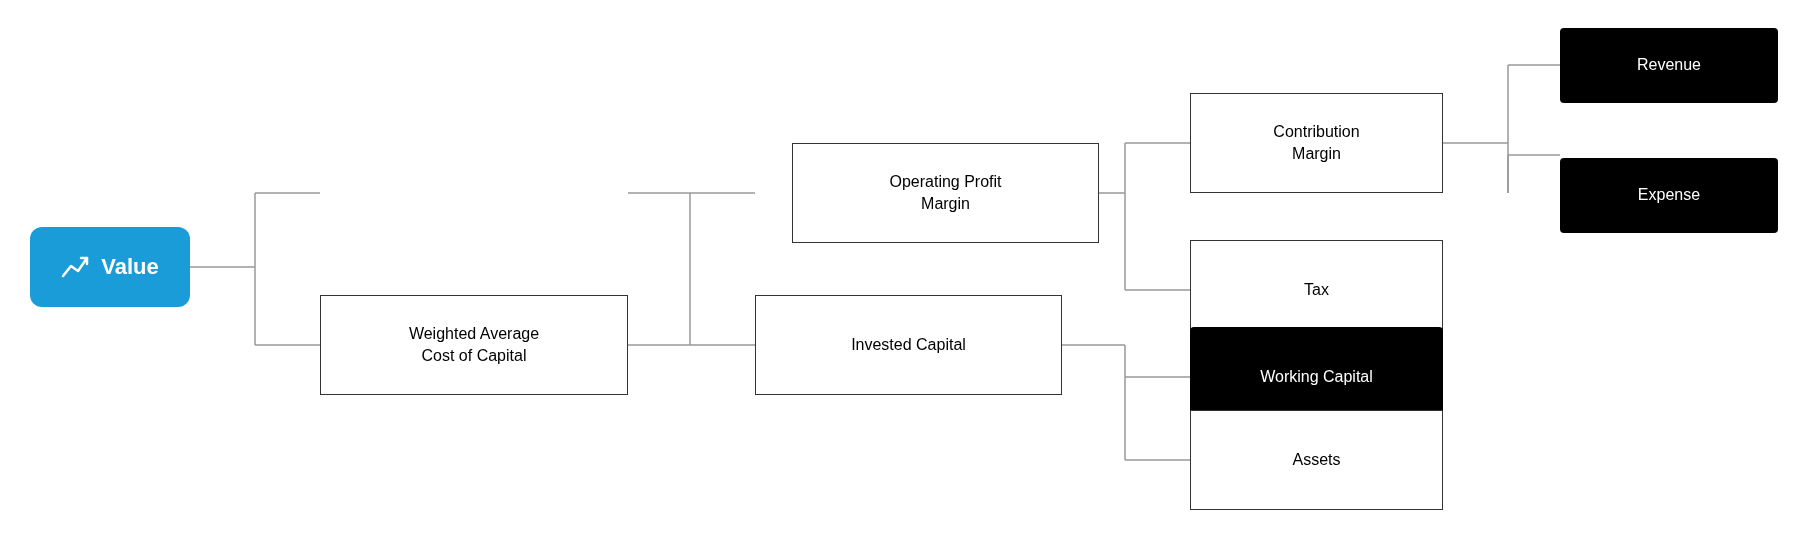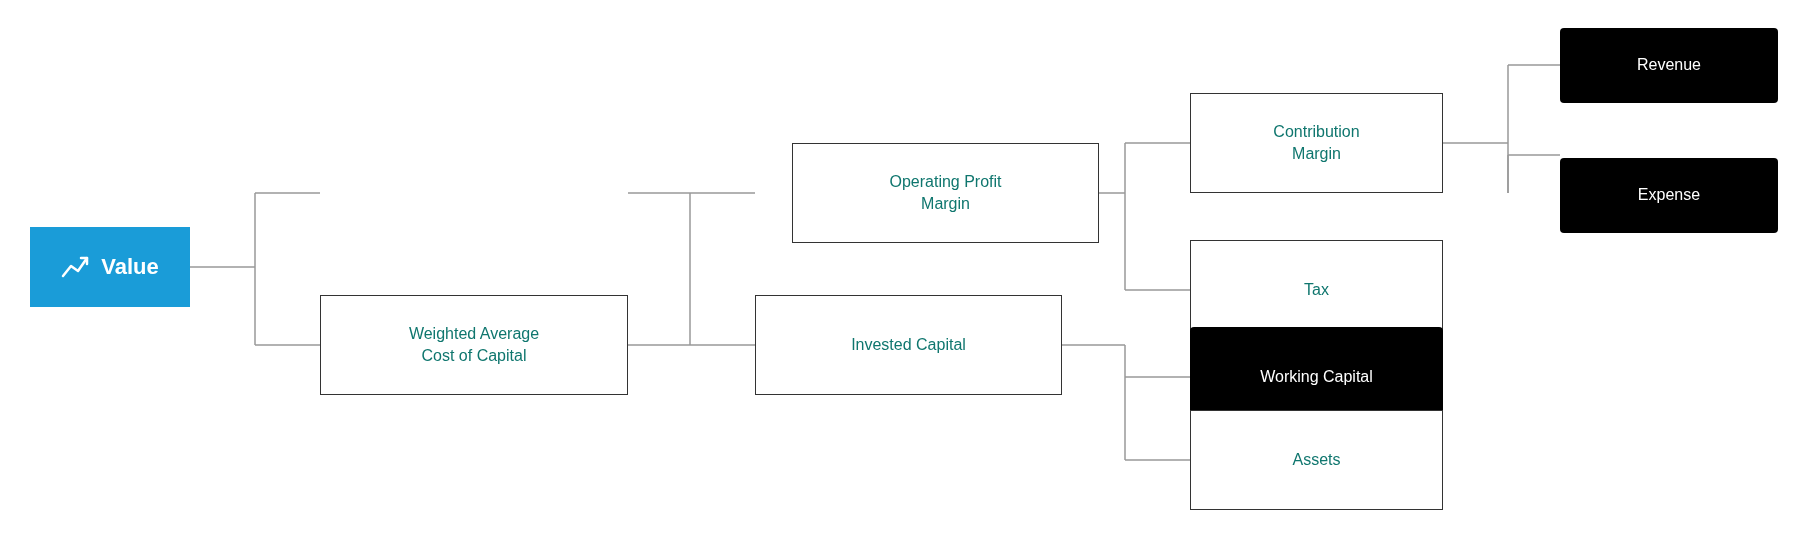--- a/index.html
+++ b/index.html
@@ -28,41 +28,41 @@
       background: #1a9cd8;
       color: white;
       width: 160px;
       height: 80px;
       display: flex;
       align-items: center;
       justify-content: center;
       gap: 10px;
       font-size: 22px;
       font-weight: 700;
-      border-radius: 0;
+      border-radius: 12px;
     }
 
     .node-root .icon {
       font-size: 24px;
       display: flex;
       align-items: center;
     }
 
     
     .node {
       position: absolute;
       border: 1.5px solid #333;
       background: #fff;
       display: flex;
       align-items: center;
       justify-content: center;
       text-align: center;
       font-size: 16px;
       font-weight: 400;
-      color: #0f766e;
+      color: #000000;
       line-height: 1.4;
     }
 
     .node-blue {
       position: absolute;
       border: none;
       background: #000000;
       display: flex;
       align-items: center;
       justify-content: center;

